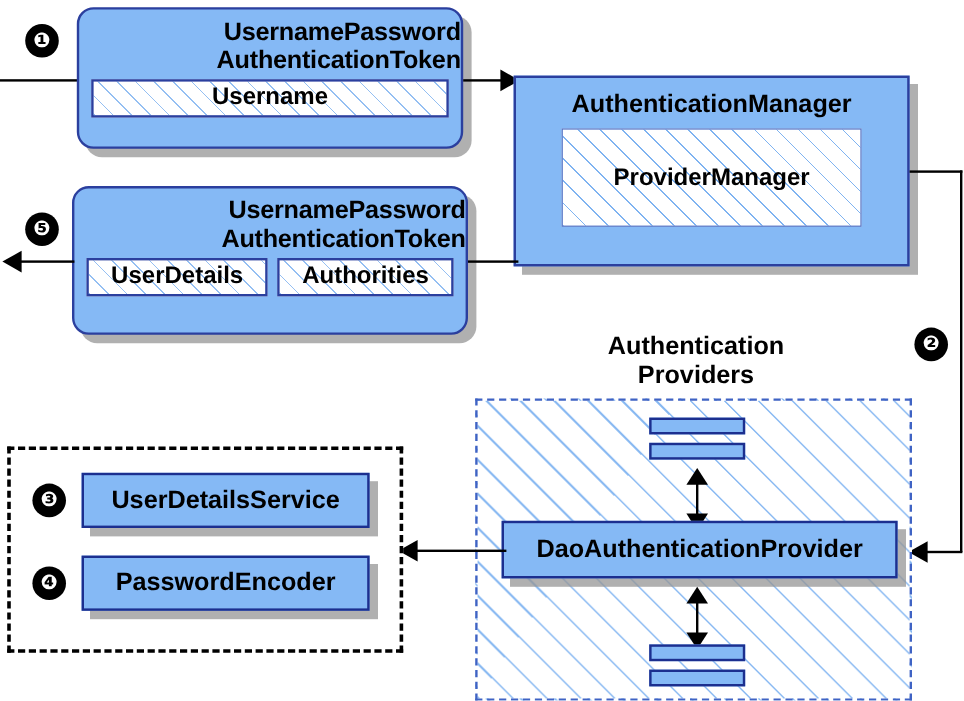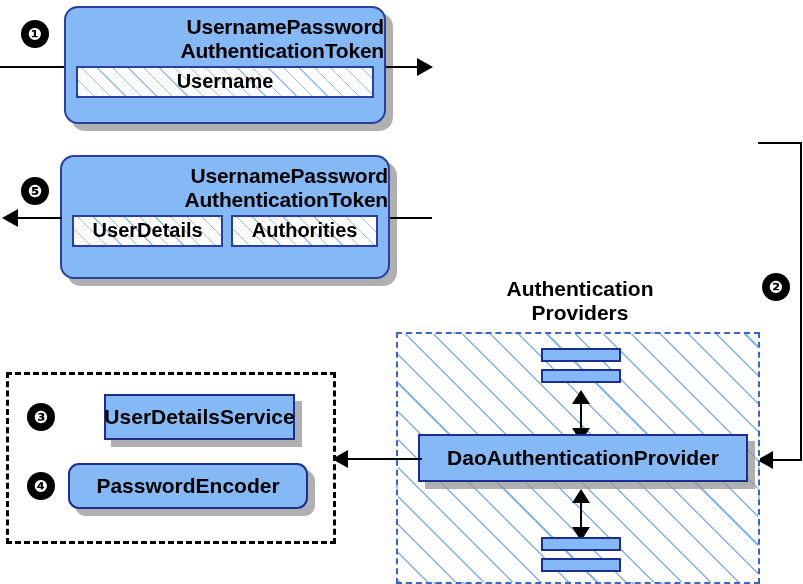--- a/index.html
+++ b/index.html
@@ -194,20 +194,24 @@
       <div>AuthenticationToken</div>
     </div>
     <div class="token-slots">
       <div class="slot">Username</div>
     </div>
   </div>
 
   <div class="abs hline" style="left:386px; top:66px; width:34px;"></div>
   <div class="abs arrow-r" style="left:417px; top:58px;"></div>
 
+  <div class="abs sq-card" style="left:428px; top:63px; width:330px; height:159px;">
+    <div class="sq-title">AuthenticationManager</div>
+    <div class="hatch-box" style="margin:8px 38px 0 38px; height:82px;">ProviderManager</div>
+  </div>
 
   <div class="abs hline" style="left:758px; top:142px; width:44px;"></div>
   <div class="abs vline" style="left:800px; top:142px; height:318px;"></div>
   <div class="abs hline" style="left:770px; top:459px; width:32px;"></div>
   <div class="abs arrow-l" style="left:757px; top:451px;"></div>
 
   <div class="abs marker" style="left:763px; top:274px;">❷</div>
 
   <div class="abs marker" style="left:22px; top:178px;">❺</div>
 
@@ -249,18 +253,18 @@
 
   <div class="abs bar" style="left:541px; top:537px; width:80px; height:14px;"></div>
   <div class="abs bar" style="left:541px; top:558px; width:80px; height:14px;"></div>
 
   <div class="abs hline" style="left:346px; top:458px; width:76px;"></div>
   <div class="abs arrow-l" style="left:332px; top:450px;"></div>
 
   <div class="abs collab-zone" style="left:6px; top:372px; width:330px; height:172px;"></div>
 
   <div class="abs marker" style="left:28px; top:404px;">❸</div>
-  <div class="abs flat-card" style="left:68px; top:394px; width:191px; height:46px;margin-left:36px;">UserDetailsService</div>
+  <div class="abs flat-card" style="left:68px; top:394px; width:240px; height:46px;">UserDetailsService</div>
 
   <div class="abs marker" style="left:28px; top:473px;">❹</div>
-  <div class="abs flat-card" style="left:68px; top:463px; width:240px; height:46px;border-radius:11px;">PasswordEncoder</div>
+  <div class="abs flat-card" style="left:68px; top:463px; width:240px; height:46px;">PasswordEncoder</div>
 
 </div>
 
 </body></html>

